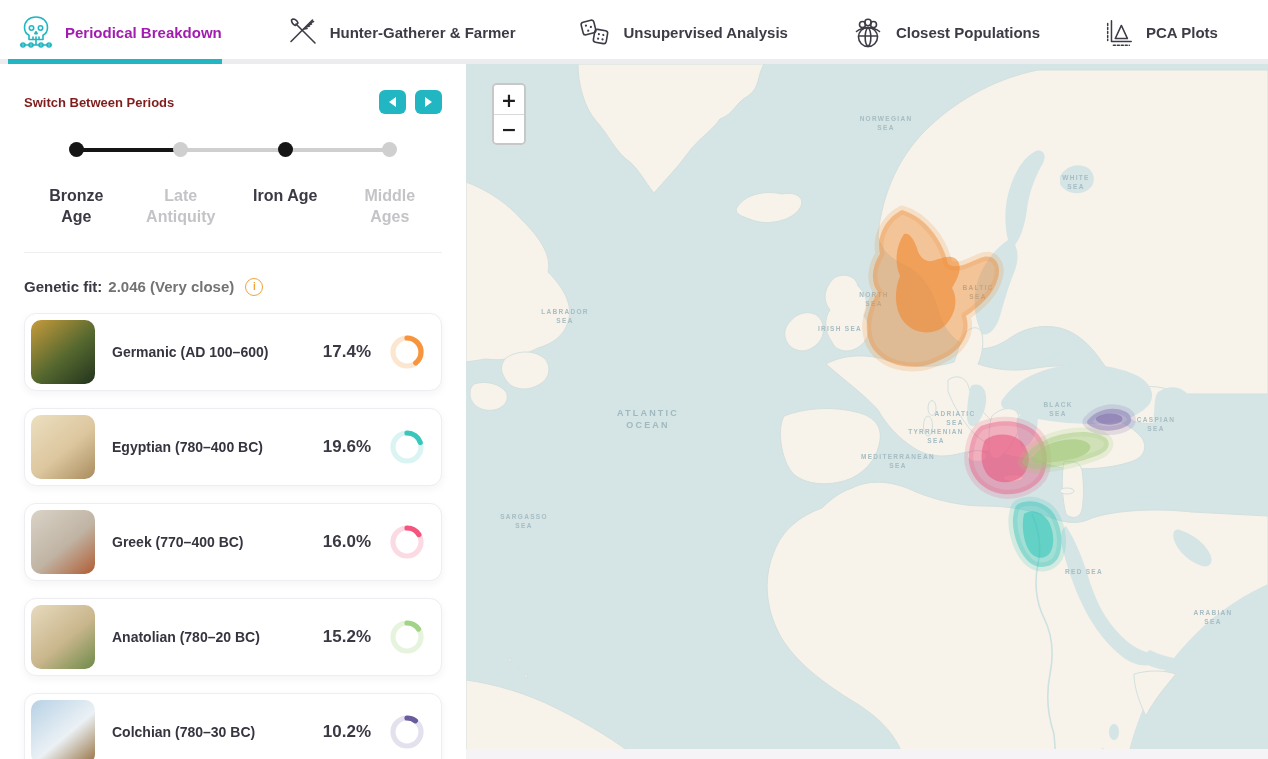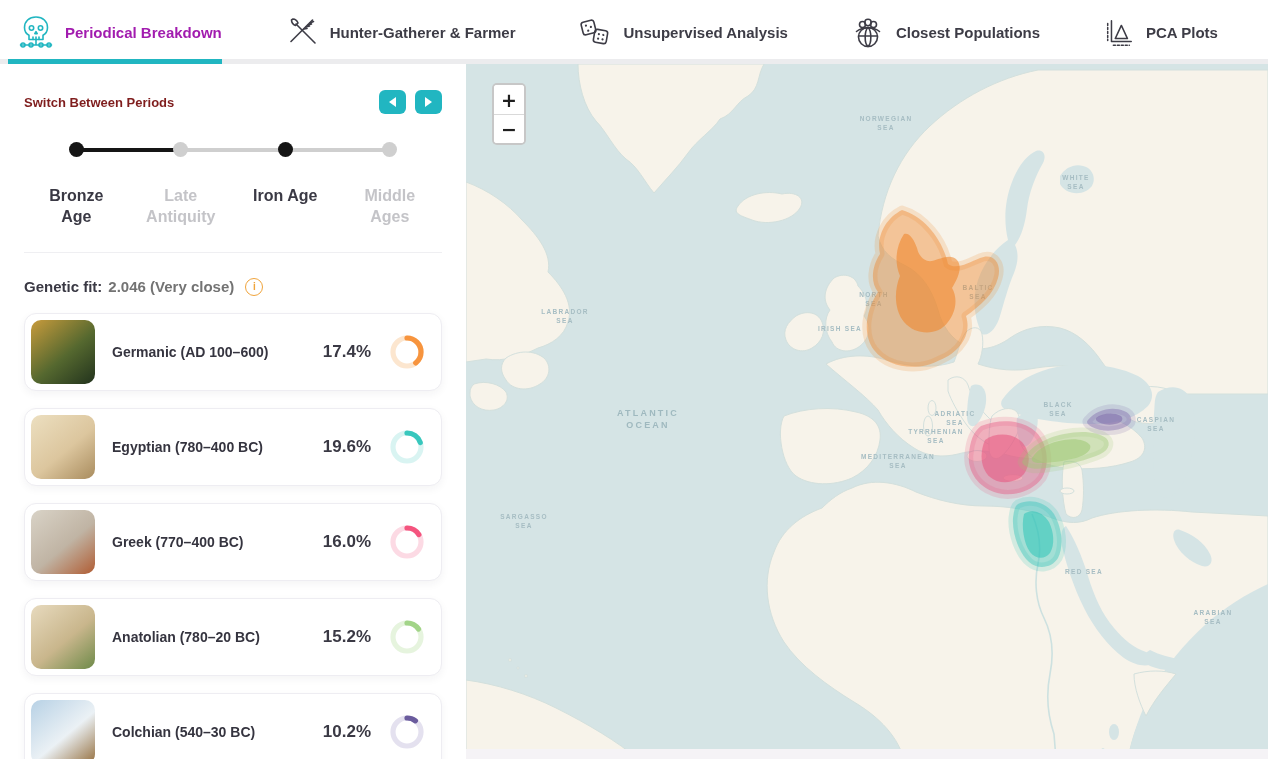--- a/index.html
+++ b/index.html
@@ -238,21 +238,21 @@
     <div class="pop-name">Anatolian (780–20 BC)</div>
     <div class="pop-pct">15.2%</div>
     <svg class="ring" viewBox="0 0 40 40">
       <circle class="track" cx="20" cy="20" r="14" style="stroke: rgb(230, 244, 222);"></circle>
       <circle class="arc" cx="20" cy="20" r="14" stroke-linecap="round" transform="rotate(-90 20 20)" stroke-dasharray="13.37 87.96" style="stroke: rgb(162, 212, 136);"></circle>
     </svg>
   </div>
 
   <div class="card">
     <div class="thumb" style="background: linear-gradient(140deg, rgb(183, 209, 229), rgb(235, 241, 245) 55%, rgb(149, 111, 62));"></div>
-    <div class="pop-name">Colchian (540–30 BC)</div>
+    <div class="pop-name">Colchian (780–30 BC)</div>
     <div class="pop-pct">10.2%</div>
     <svg class="ring" viewBox="0 0 40 40">
       <circle class="track" cx="20" cy="20" r="14" style="stroke: rgb(228, 225, 239);"></circle>
       <circle class="arc" cx="20" cy="20" r="14" stroke-linecap="round" transform="rotate(-90 20 20)" stroke-dasharray="8.97 87.96" style="stroke: rgb(106, 91, 157);"></circle>
     </svg>
   </div>
 </div>
     </aside>
 
     <main>

